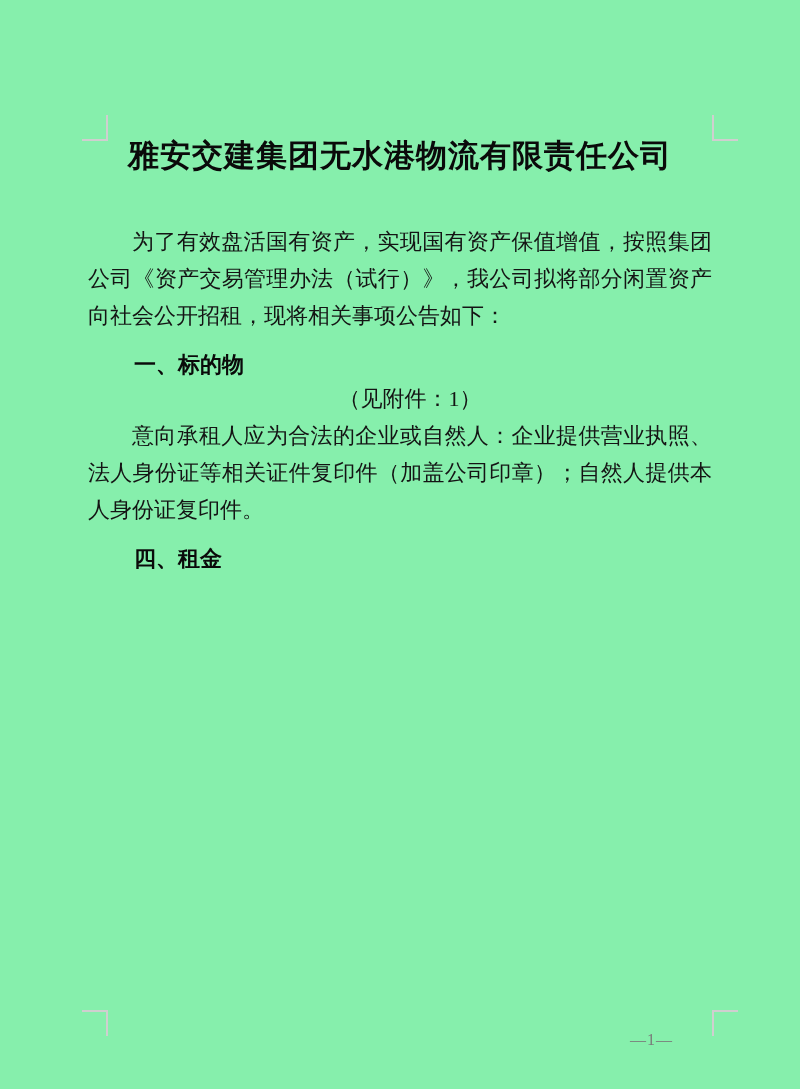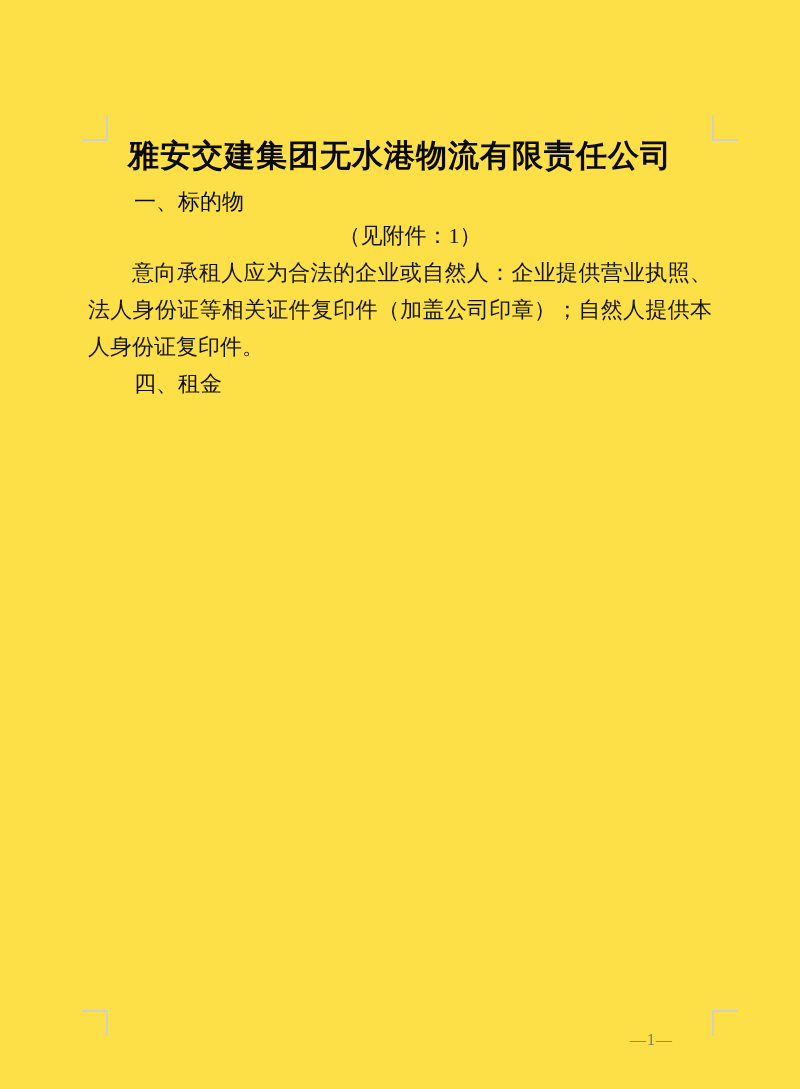--- a/index.html
+++ b/index.html
@@ -1,20 +1,20 @@
 <!DOCTYPE html>
 <html><head>
 <meta charset="utf-8">
 <style>
   html, body { margin: 0; padding: 0; background: #ffffff; }
   .page {
     position: relative;
     width: 800px;
     height: 1089px;
-    background: #fde047;
+    background: #86efac;
     overflow: hidden;
     color: #111111;
   }
   
   .crop-mark {
     position: absolute;
     width: 24px;
     height: 24px;
     border-color: #cfcfcf;
     border-style: solid;
@@ -46,24 +46,24 @@
     margin: 0;
     font-family: "Liberation Serif", serif;
     font-size: 22px;
     line-height: 37px;
     text-align: justify;
     text-indent: 2em;
     color: #141414;
   }
   .intro { margin-top: 40px; }
   .heading {
-    margin: 4px 0 0 0;
+    margin: 16px 0 0 0;
     padding-left: 46px;
     font-family: "Liberation Sans", sans-serif;
-    font-weight: 400;
+    font-weight: 700;
     font-size: 22px;
     line-height: 30px;
     color: #0a0a0a;
   }
   .attachment {
     text-indent: 0;
     padding-left: 20px;
     text-align: center;
   }
   .page-number {
@@ -85,20 +85,21 @@
   <div class="crop-mark crop-tr"></div>
   <div class="crop-mark crop-bl"></div>
   <div class="crop-mark crop-br"></div>
 
   <div class="doc">
 
     <div class="title-wrap">
       <h1 class="title">雅安交建集团无水港物流有限责任公司</h1>
     </div>
 
+    <p class="para intro">为了有效盘活国有资产，实现国有资产保值增值，按照集团公司《资产交易管理办法（试行）》，我公司拟将部分闲置资产向社会公开招租，现将相关事项公告如下：</p>
 
     <h2 class="heading">一、标的物</h2>
     <p class="para attachment">（见附件：1）</p>
 
     <p class="para">意向承租人应为合法的企业或自然人：企业提供营业执照、法人身份证等相关证件复印件（加盖公司印章）；自然人提供本人身份证复印件。</p>
 
 
     <h2 class="heading">四、租金</h2>
 
   </div>

